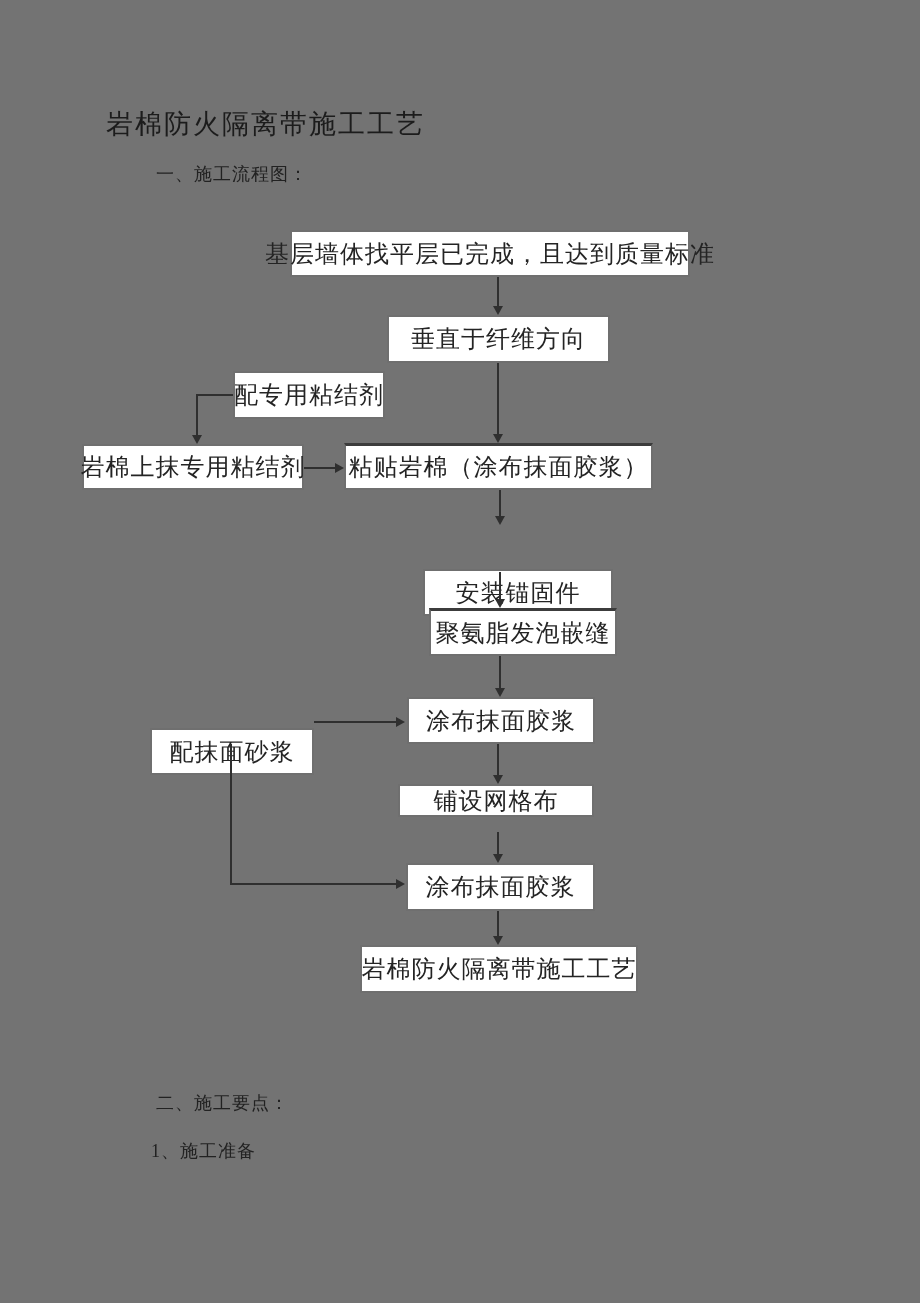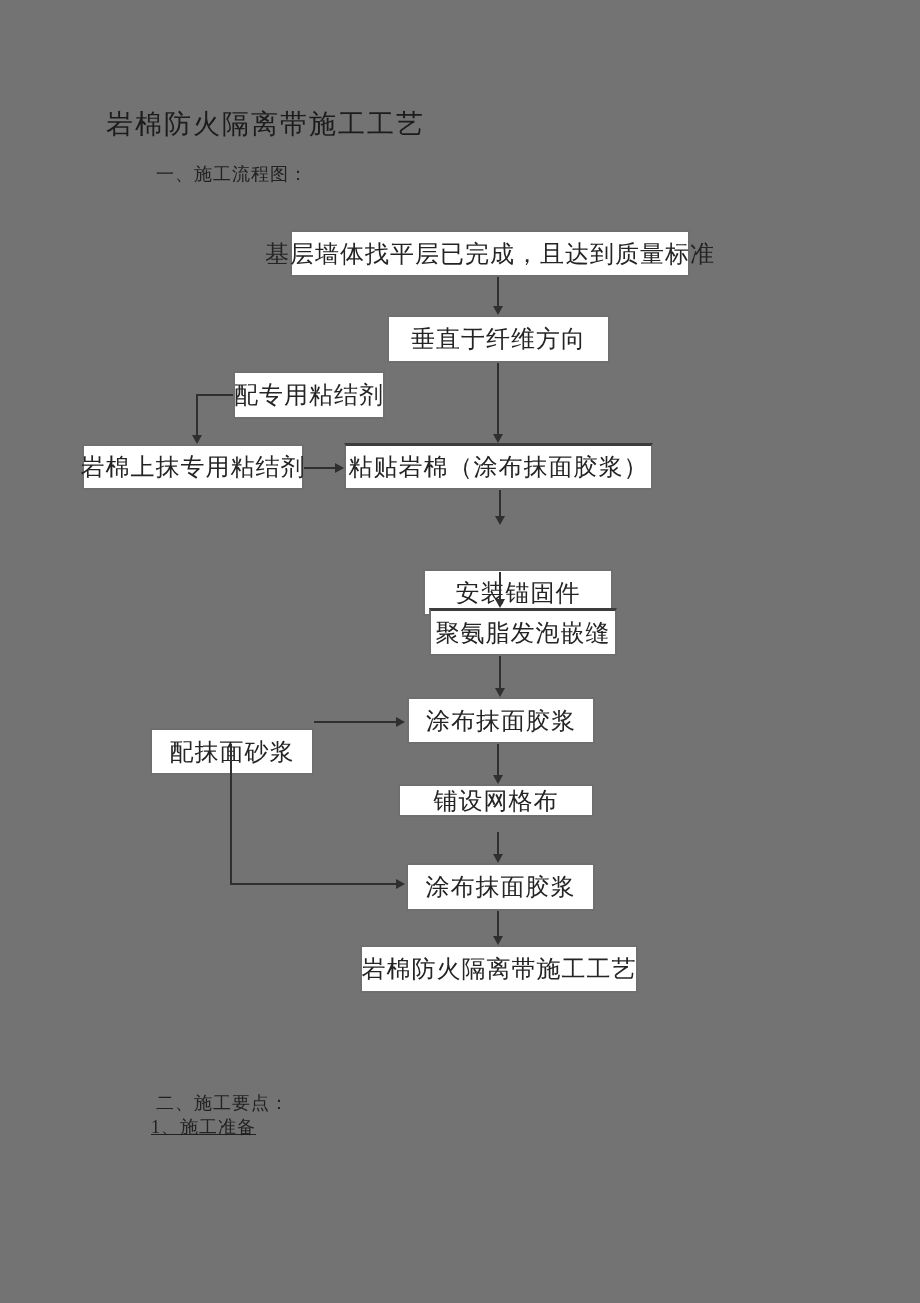--- a/index.html
+++ b/index.html
@@ -18,21 +18,21 @@
     position: absolute; left: 106px; top: 106px;
     font-size: 27px; letter-spacing: 2px; color: #1c1c1c;
     white-space: nowrap;
   }
   .h-sec {
     position: absolute; font-size: 18px; letter-spacing: 1px;
     color: #222; white-space: nowrap;
   }
   .s1 { left: 156px; top: 162px; }
   .s2 { left: 156px; top: 1091px; }
-  .s3 { left: 151px; top: 1115px; text-decoration: underline; }
+  .s3 { left: 151px; top: 1139px; }
 
   
   .node {
     position: absolute;
     border: 2px solid #6f6f6f;
     background: #fff;
     display: flex; align-items: center; justify-content: center;
     font-size: 24px; letter-spacing: 1px; color: #242424;
     white-space: nowrap; line-height: 1; font-family: Liberation Serif, serif;
   }

